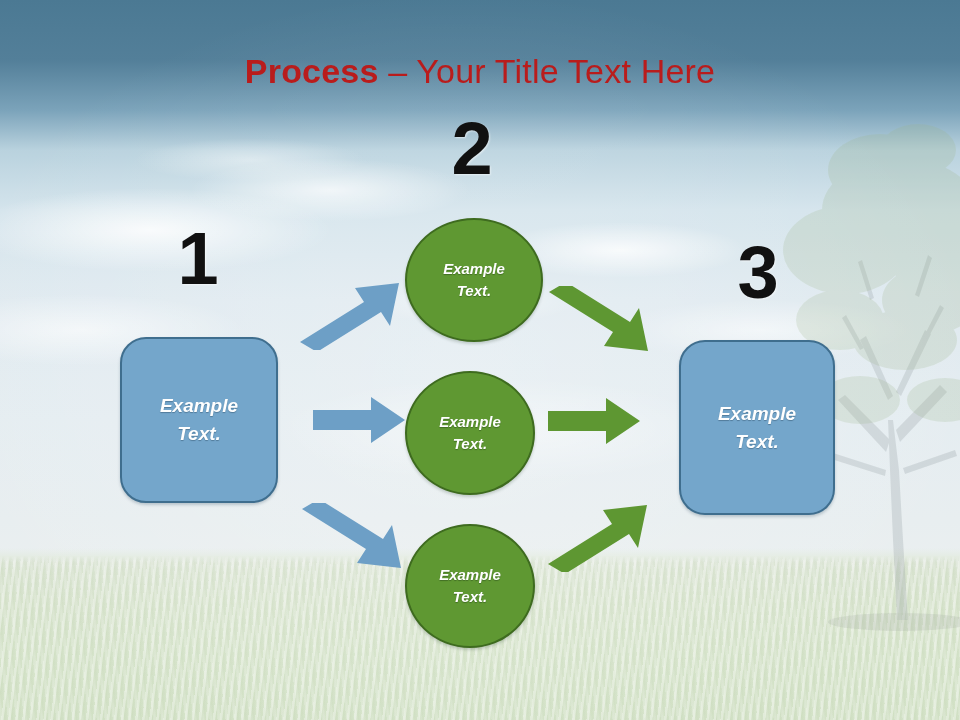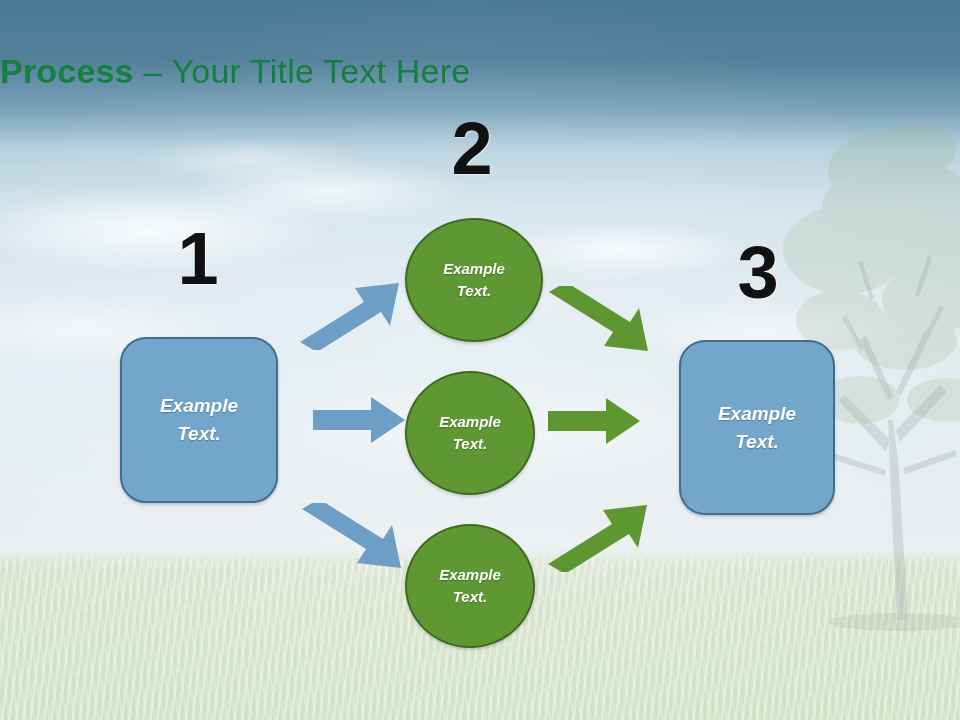--- a/index.html
+++ b/index.html
@@ -73,23 +73,23 @@
   
   .title-band {
     position: absolute;
     left: 0; top: 0;
     width: 960px; height: 120px;
   }
   .slide-title {
     position: absolute;
     left: 0; top: 52px;
     width: 960px;
-    text-align: left;
+    text-align: center;
     font-size: 34px;
-    color: #15803d;
+    color: #b91c1c;
     letter-spacing: 0.2px;
     white-space: nowrap;
   }
   .slide-title .t-bold { font-weight: bold; }
   .slide-title .t-light { font-weight: normal; }
 
   
   .step-num {
     position: absolute;
     font-size: 74px;

